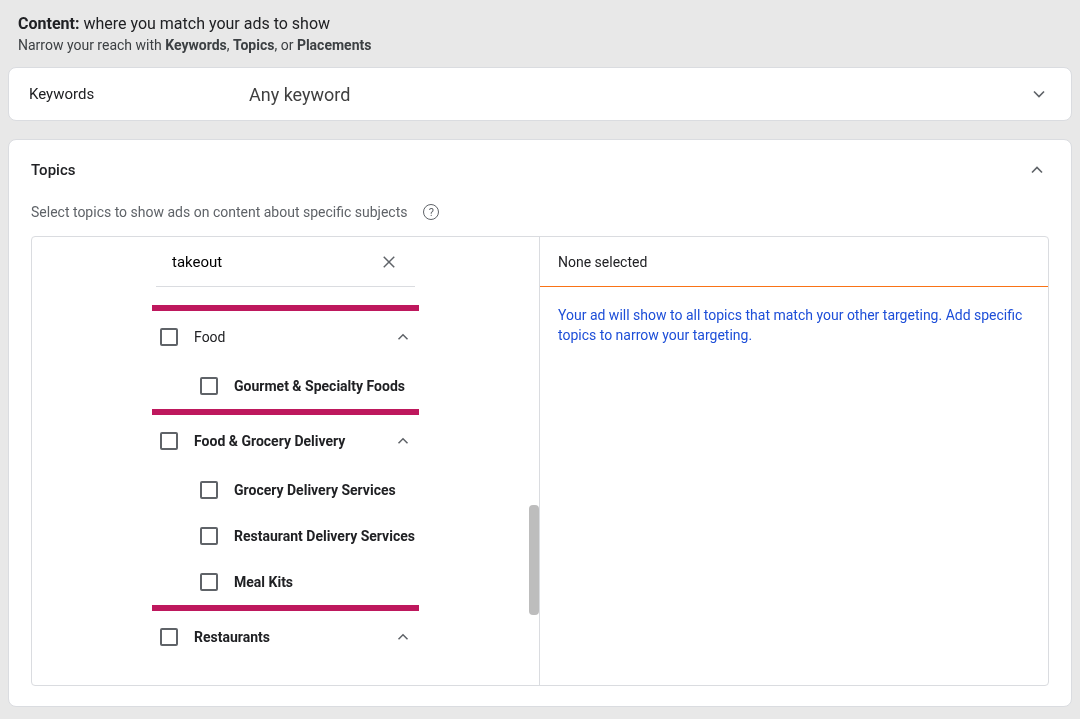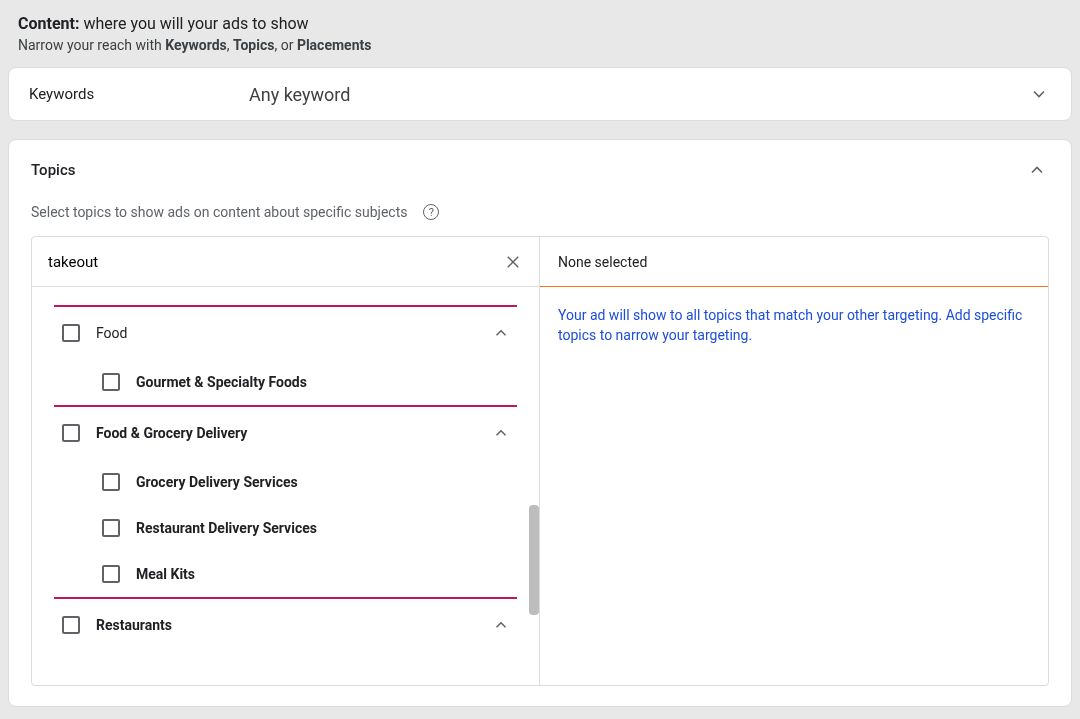--- a/index.html
+++ b/index.html
@@ -74,21 +74,21 @@
     font-size:11px; color:#5f6368;
   }
 
   .two-col {
     display:flex;
     margin: 0 22px;
     border:1px solid #dadce0;
     border-radius:4px;
     height: 450px;
   }
-  .left-col { width: 50%; border-right:1px solid #dadce0; position:relative; display:flex; flex-direction:column;}
+  .left-col { width: 50%; border-right:1px solid #dadce0; position:relative; display:flex; flex-direction:column;align-items:center;}
   .right-col { width:50%; }
 
   .search-row {
     display:flex; align-items:center;
     padding: 0 12px;
     height: 50px;
     border-bottom:1px solid #dadce0;
   }
   .search-input {
     flex:1; border:none; outline:none;
@@ -104,21 +104,21 @@
 
   .tree {
     flex:1; overflow-y:auto; padding: 18px 8px 8px 8px;
   }
   .tree-group { margin: 0 14px; }
   .tree-item {
     display:flex; align-items:center;
     padding: 14px 4px;
     gap: 16px;
   }
-  .tree-item.border-top { border-top:2px solid #be185d; }
+  .tree-item.border-top { border-top:6px solid #be185d; }
   .tree-item .cb {
     width:18px; height:18px; border:2px solid #5f6368; border-radius:2px;
     cursor:pointer;
   }
   .tree-item .label { flex:1; }
   .tree-item.parent { padding-left: 8px; }
   .tree-item.child { padding-left: 48px; }
   .tree-item.child .label { font-weight:700; }
   .tree-item .expand {
     width:24px; height:24px; display:flex; align-items:center; justify-content:center;
@@ -136,21 +136,21 @@
   .scroll-indicator {
     position:absolute; right:0; top:268px; width:10px; height:110px;
     background:#bdbdbd; border-radius:4px;
   }
 </style>
 </head>
 <body>
 
 <div class="header">
   <div class="header-title">
-    <span class="bold">Content:</span><span> where you will your ads to show</span>
+    <span class="bold">Content:</span><span> where you match your ads to show</span>
   </div>
   <div class="header-sub">
     <span>Narrow your reach with </span><span class="bold">Keywords</span><span>, </span><span class="bold">Topics</span><span>, or </span><span class="bold">Placements</span>
   </div>
 </div>
 
 <div class="card">
   <div class="keywords-row">
     <div class="kw-label">Keywords</div>
     <div class="kw-value">Any keyword</div>

